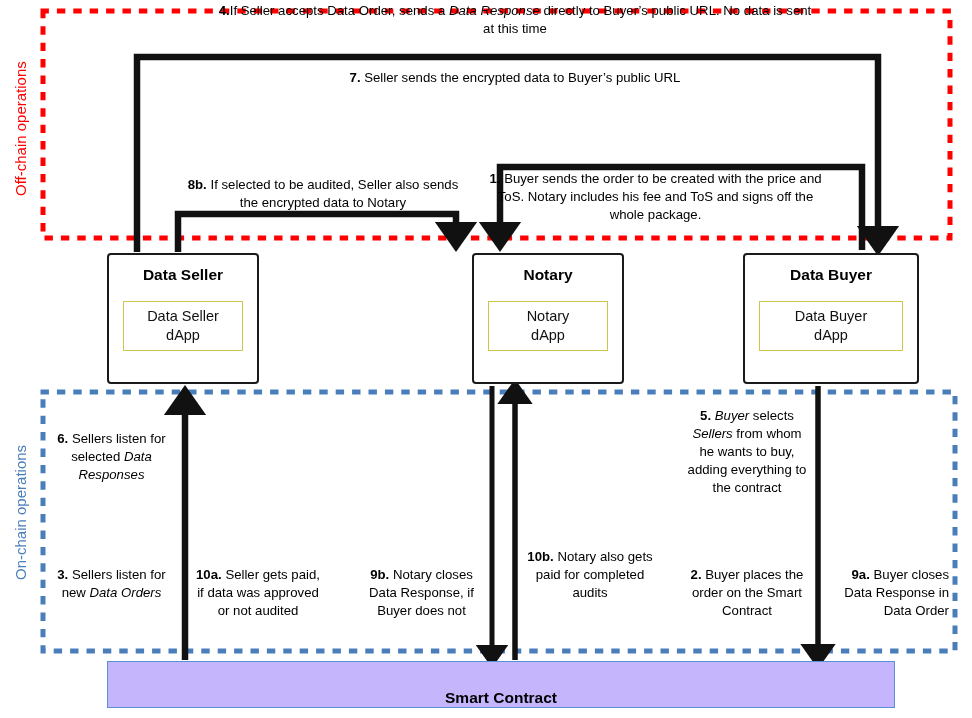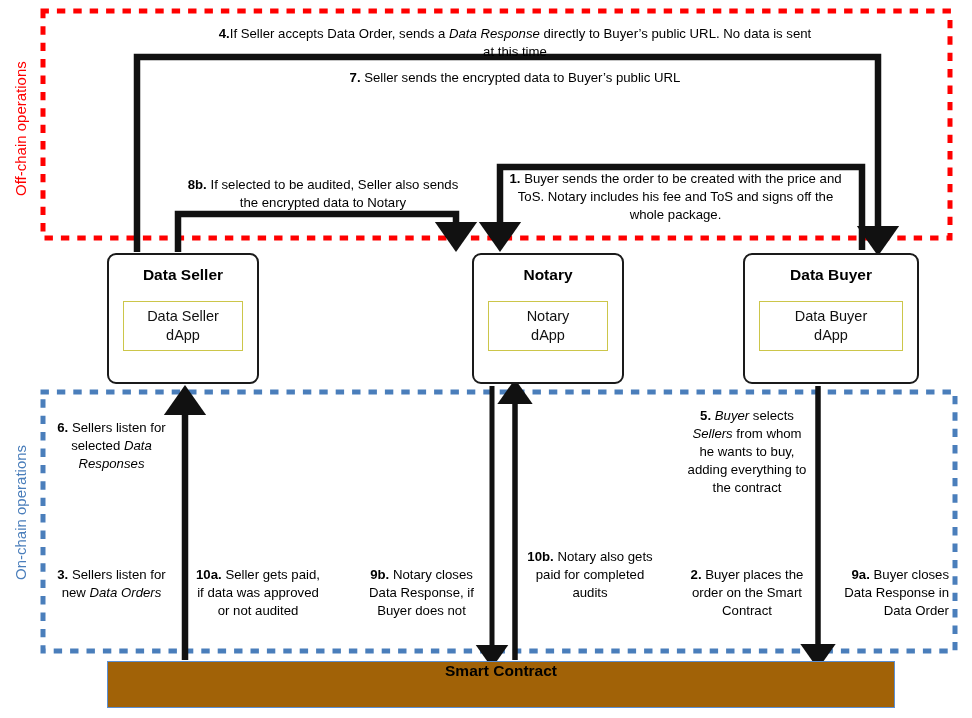--- a/index.html
+++ b/index.html
@@ -32,21 +32,21 @@
     letter-spacing: 0px;
   }
   .zone-label.offchain { color: #ff0000; }
   .zone-label.onchain  { color: #4a7ebb; }
 
   .actor-box {
     position: absolute;
     box-sizing: border-box;
     background: #ffffff;
     border: 2px solid #1a1a1a;
-    border-radius: 9px;
+    border-radius: 4px;
     z-index: 5;
   }
   .actor-title {
     text-align: center;
     font-size: 15.5px;
     font-weight: bold;
     color: #000000;
     margin-top: 11px;
   }
   .dapp-box {
@@ -59,24 +59,24 @@
     background: #ffffff;
     text-align: center;
     font-size: 14.5px;
     line-height: 1.28;
     color: #111111;
     padding: 5px 2px 6px 2px;
   }
   .contract-box {
     position: absolute;
     box-sizing: border-box;
-    background: #a16207;
+    background: #c4b5fd;
     border: 1.6px solid #5b8fd4;
     display: flex;
-    align-items: flex-start;
+    align-items: flex-end;
     justify-content: center;
     z-index: 5;
   }
   .contract-label {
     font-size: 15.5px;
     font-weight: bold;
     color: #000000;
   }
 
   .note {
@@ -118,34 +118,34 @@
 
     <path d="M515,660 L515,390" fill="none" stroke="#111111" stroke-width="5.5" marker-end="url(#arrowhead)"></path>
 
     <path d="M818,386 L818,658" fill="none" stroke="#111111" stroke-width="5.5" marker-end="url(#arrowhead)"></path>
   </svg>
 
   <div class="zone-label offchain" style="left:12px; top:196px; transform: rotate(-90deg);">Off-chain operations</div>
 
   <div class="zone-label onchain" style="left:12px; top:580px; transform: rotate(-90deg);">On-chain operations</div>
 
-  <div class="note center" style="left:215px; top:25px; width:600px;">
+  <div class="note center" style="left:215px; top:2px; width:600px;">
     <b>4.</b><span>If Seller accepts Data Order, sends a </span><i>Data Response</i><span> directly to Buyer’s public URL. No data is sent at this time</span>
   </div>
 
   <div class="note center" style="left:250px; top:69px; width:530px;">
     <b>7.</b> <span>Seller sends the encrypted data to Buyer’s public URL</span>
   </div>
 
 
   <div class="note center" style="left:183px; top:176px; width:280px;">
     <b>8b.</b> <span>If selected to be audited, Seller also sends the encrypted data to Notary</span>
   </div>
 
-  <div class="note center" style="left:508px; top:170px; width:335px;">
+  <div class="note center" style="left:488px; top:170px; width:335px;">
     <b>1.</b> <span>Buyer sends the order to be created with the price and ToS. Notary includes his fee and ToS and signs off the whole package.</span>
   </div>
 
   <div class="actor-box" style="left:107px; top:253px; width:152px; height:131px;">
     <div class="actor-title">Data Seller</div>
     <div class="dapp-box">
       <div>Data Seller</div>
       <div>dApp</div>
     </div>
   </div>
@@ -159,21 +159,21 @@
   </div>
 
   <div class="actor-box" style="left:743px; top:253px; width:176px; height:131px;">
     <div class="actor-title">Data Buyer</div>
     <div class="dapp-box">
       <div>Data Buyer</div>
       <div>dApp</div>
     </div>
   </div>
 
-  <div class="note center" style="left:44px; top:419px; width:135px;">
+  <div class="note center" style="left:44px; top:430px; width:135px;">
     <b>6.</b> <span>Sellers listen for selected </span><i>Data Responses</i>
   </div>
 
   <div class="note center" style="left:44px; top:566px; width:135px;">
     <b>3.</b> <span>Sellers listen for new </span><i>Data Orders</i>
   </div>
 
   <div class="note center" style="left:196px; top:566px; width:124px;">
     <b>10a.</b> <span>Seller gets paid, if data was approved or not audited</span>
   </div>

